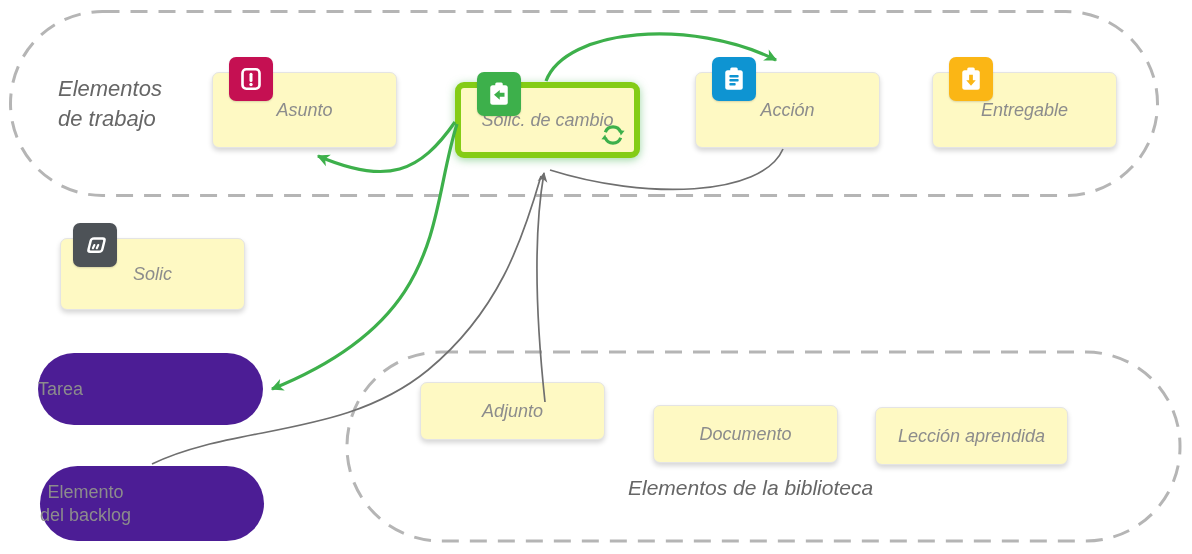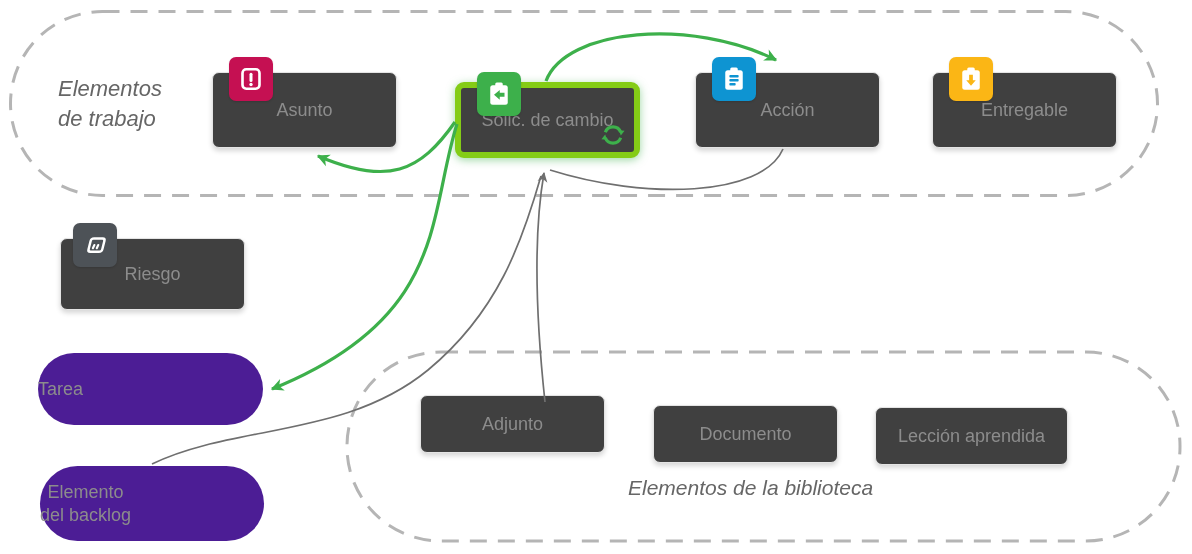--- a/index.html
+++ b/index.html
@@ -1,20 +1,20 @@
 <!DOCTYPE html>
 <html><head>
 <meta charset="utf-8">
 <style>
   html,body{margin:0;padding:0;background:#fff;}
   .canvas{position:relative;width:1192px;height:554px;background:#fff;
           font-family:"Liberation Sans",sans-serif;overflow:hidden;}
-  .card{position:absolute;background:#404040;border:1px solid #e4e4e4;border-radius:7px;
+  .card{position:absolute;background:#fef9c3;border:1px solid #e4e4e4;border-radius:7px;
         box-shadow:0 3px 5px rgba(0,0,0,.16);display:flex;align-items:center;justify-content:center;
-        box-sizing:border-box;cursor:pointer;}
+        box-sizing:border-box;cursor:pointer;font-style:italic;}
   .card.sel{border:6px solid #84cc16;border-radius:9px;box-shadow:0 2px 9px rgba(61,176,75,.5);}
   .card-label{color:#8c8c8c;font-size:18px;text-align:center;line-height:1.25;}
   .badge{position:absolute;left:16px;top:-16px;width:44px;height:44px;border-radius:7px;
          display:flex;align-items:center;justify-content:center;box-shadow:0 1px 2px rgba(0,0,0,.15);}
   .badge svg{width:30px;height:30px;display:block;}
   .badge.riesgo{left:12px;}
   .sync{position:absolute;right:7px;bottom:3px;width:28px;height:28px;}
   .sync svg{width:28px;height:28px;display:block;}
   .pill{position:absolute;background:#4c1d95;border-radius:999px;display:flex;align-items:center;
         cursor:pointer;}
@@ -93,34 +93,34 @@
 
   <div class="card" style="left:60px;top:238px;width:185px;height:72px;">
     <span class="badge riesgo" style="background: rgb(77, 82, 87);">
       <svg viewBox="0 0 24 24">
         <g transform="skewX(-14) translate(4.2,0)">
           <rect x="6.5" y="6.8" width="11" height="10.6" rx="2" fill="none" stroke="#fff" stroke-width="2"></rect>
         </g>
         <path d="M10.3 14.6 l1.2 -2.6 M13.4 14.6 l1.2 -2.6" stroke="#fff" stroke-width="1.7" stroke-linecap="round"></path>
       </svg>
     </span>
-    <span class="card-label">Riesgo</span>
+    <span class="card-label">Solic</span>
   </div>
 
   <div class="pill" style="left:38px;top:353px;width:225px;height:72px;">
     <span class="card-label">Tarea</span>
   </div>
   <div class="pill" style="left:40px;top:466px;width:224px;height:75px;">
     <span class="card-label">
       <span class="ln" style="display:block;">Elemento</span>
       <span class="ln" style="display:block;">del backlog</span>
     </span>
   </div>
 
-  <div class="card" style="left:420px;top:395px;width:185px;height:58px;">
+  <div class="card" style="left:420px;top:382px;width:185px;height:58px;">
     <span class="card-label">Adjunto</span>
   </div>
   <div class="card" style="left:875px;top:407px;width:193px;height:58px;">
     <span class="card-label">Lección aprendida</span>
   </div>
   <div class="card" style="left:653px;top:405px;width:185px;height:58px;">
     <span class="card-label">Documento</span>
   </div>
 
   <svg class="overlay" width="1192" height="554" viewBox="0 0 1192 554">

